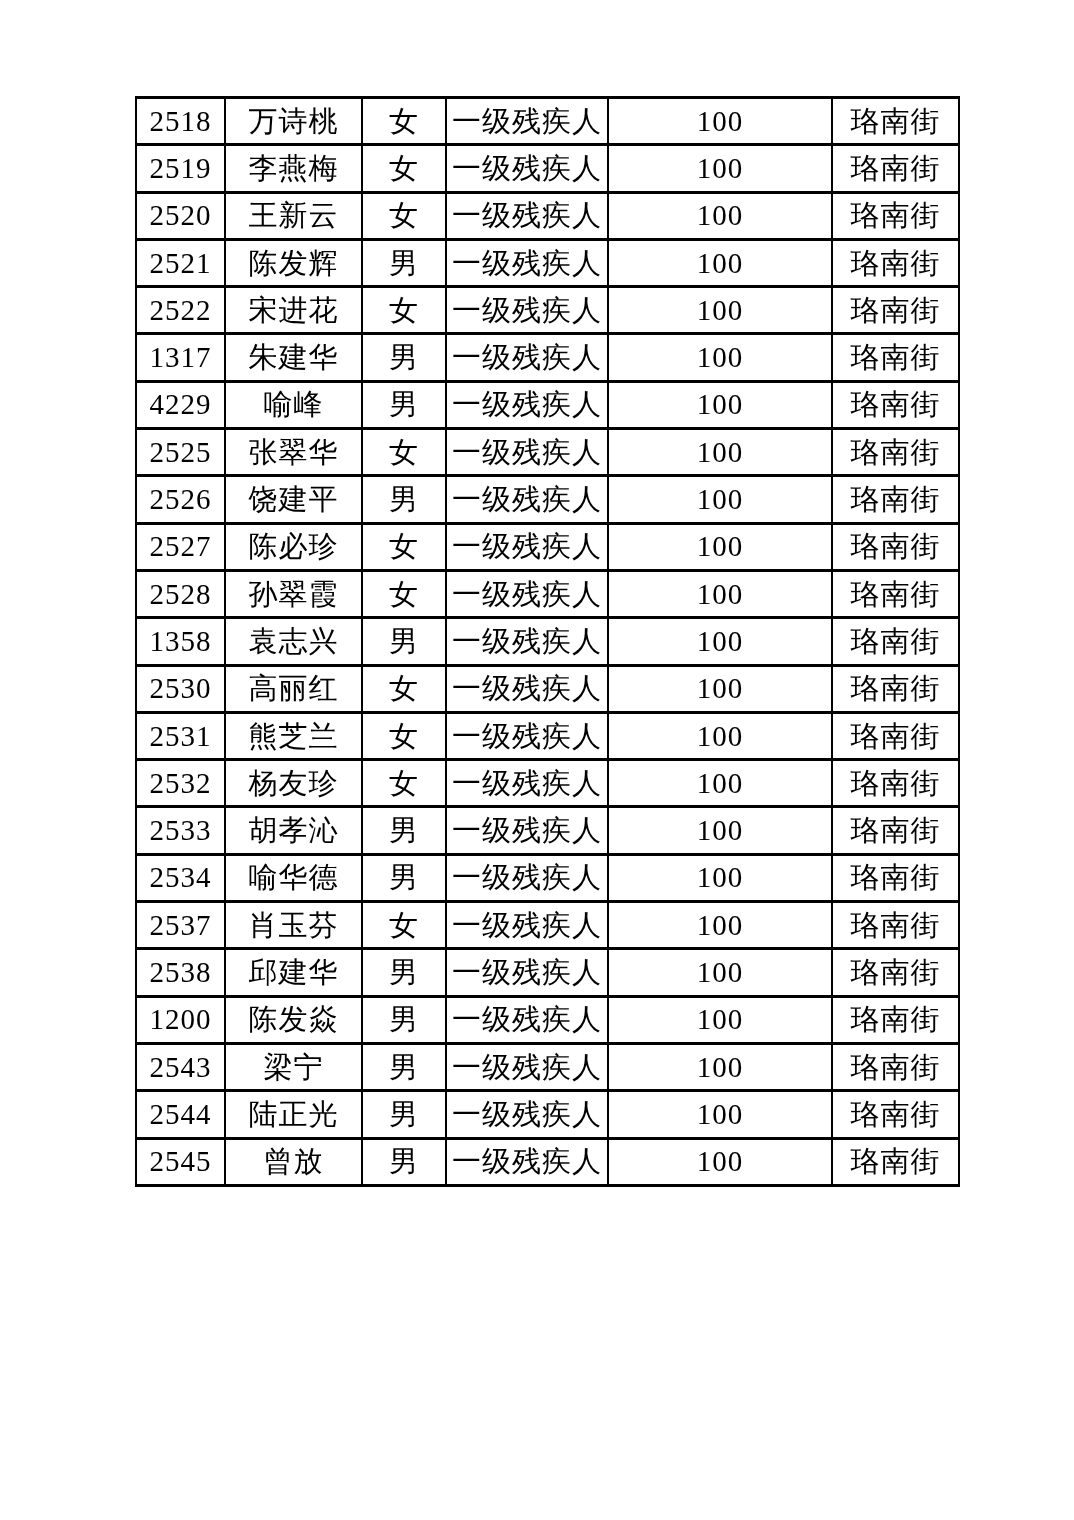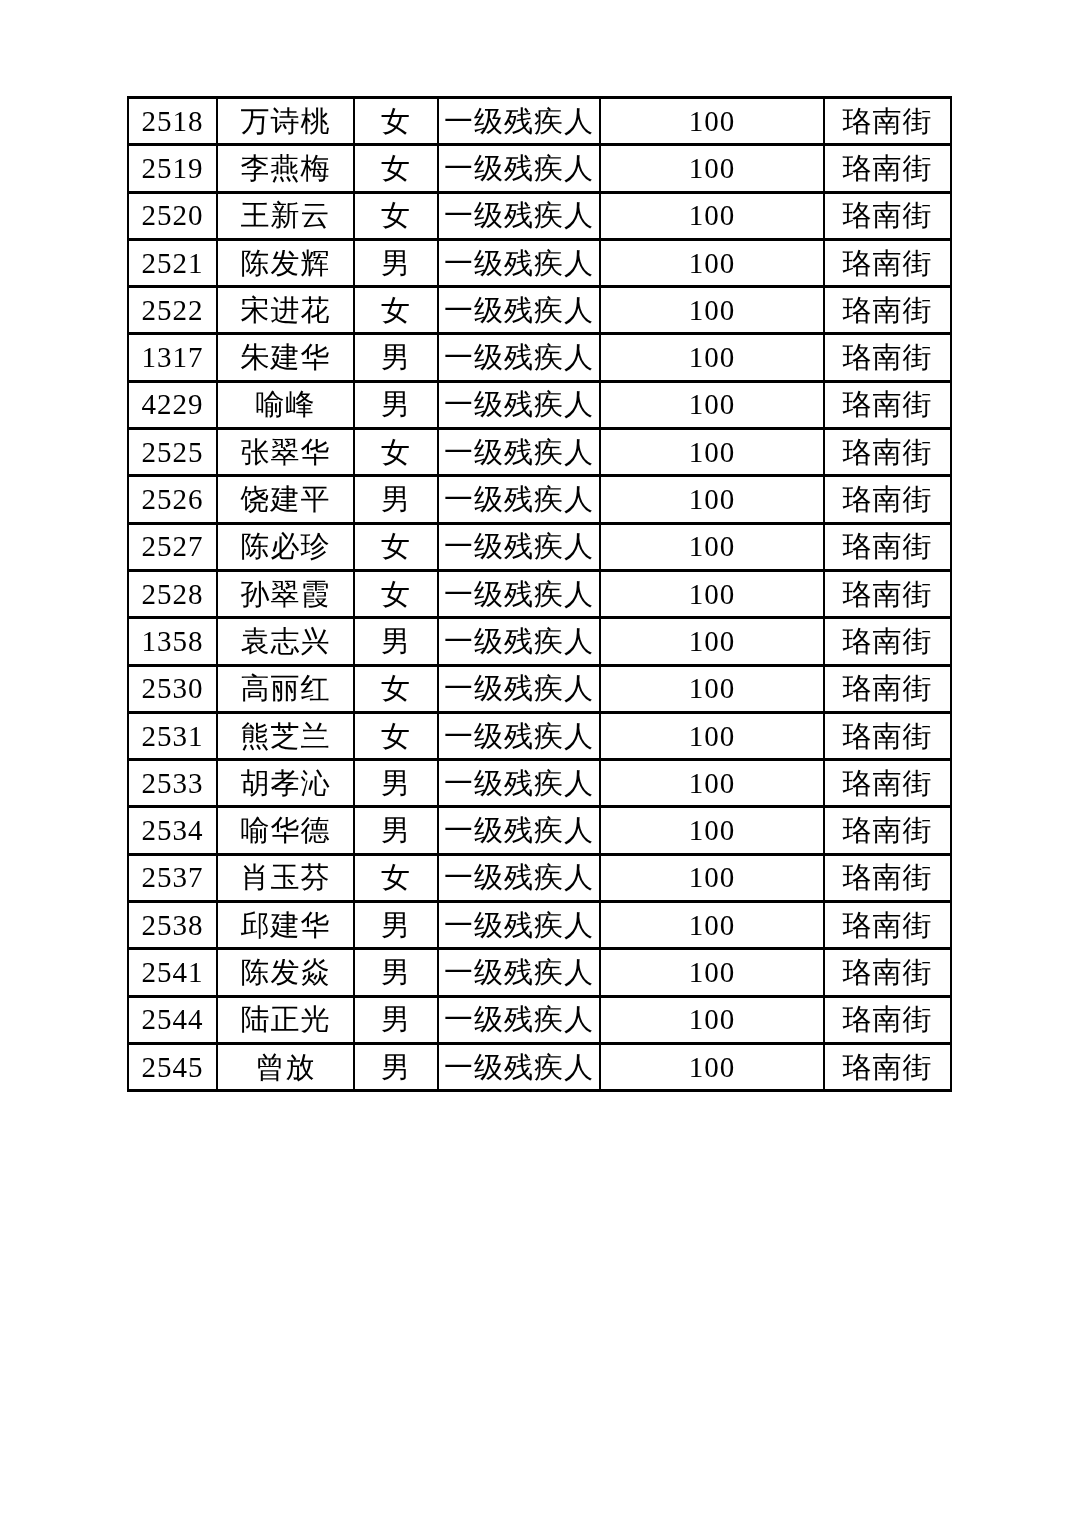--- a/index.html
+++ b/index.html
@@ -12,20 +12,21 @@
     position: relative;
     background: #ffffff;
     font-family: "Liberation Serif", "DejaVu Serif", serif;
     color: #000000;
     overflow: hidden;
   }
   .page {
     position: absolute;
     inset: 0;
     background: #ffffff;
+    margin-left: 8px;
   }
   table.data-table {
     position: absolute;
     left: 127px;
     top: 96px;
     width: 823px;
     border-collapse: collapse;
     table-layout: fixed;
   }
   table.data-table col.c1 { width: 89px; }
@@ -175,20 +176,28 @@
         </tr>
         <tr>
           <td class="num">2531</td>
           <td>熊芝兰</td>
           <td>女</td>
           <td>一级残疾人</td>
           <td class="num">100</td>
           <td>珞南街</td>
         </tr>
         <tr>
+          <td class="num">2532</td>
+          <td>杨友珍</td>
+          <td>女</td>
+          <td>一级残疾人</td>
+          <td class="num">100</td>
+          <td>珞南街</td>
+        </tr>
+        <tr>
           <td class="num">2533</td>
           <td>胡孝沁</td>
           <td>男</td>
           <td>一级残疾人</td>
           <td class="num">100</td>
           <td>珞南街</td>
         </tr>
         <tr>
           <td class="num">2534</td>
           <td>喻华德</td>
@@ -207,22 +216,30 @@
         </tr>
         <tr>
           <td class="num">2538</td>
           <td>邱建华</td>
           <td>男</td>
           <td>一级残疾人</td>
           <td class="num">100</td>
           <td>珞南街</td>
         </tr>
         <tr>
-          <td class="num">2541</td>
+          <td class="num">1200</td>
           <td>陈发焱</td>
+          <td>男</td>
+          <td>一级残疾人</td>
+          <td class="num">100</td>
+          <td>珞南街</td>
+        </tr>
+        <tr>
+          <td class="num">2543</td>
+          <td>梁宁</td>
           <td>男</td>
           <td>一级残疾人</td>
           <td class="num">100</td>
           <td>珞南街</td>
         </tr>
         <tr>
           <td class="num">2544</td>
           <td>陆正光</td>
           <td>男</td>
           <td>一级残疾人</td>

